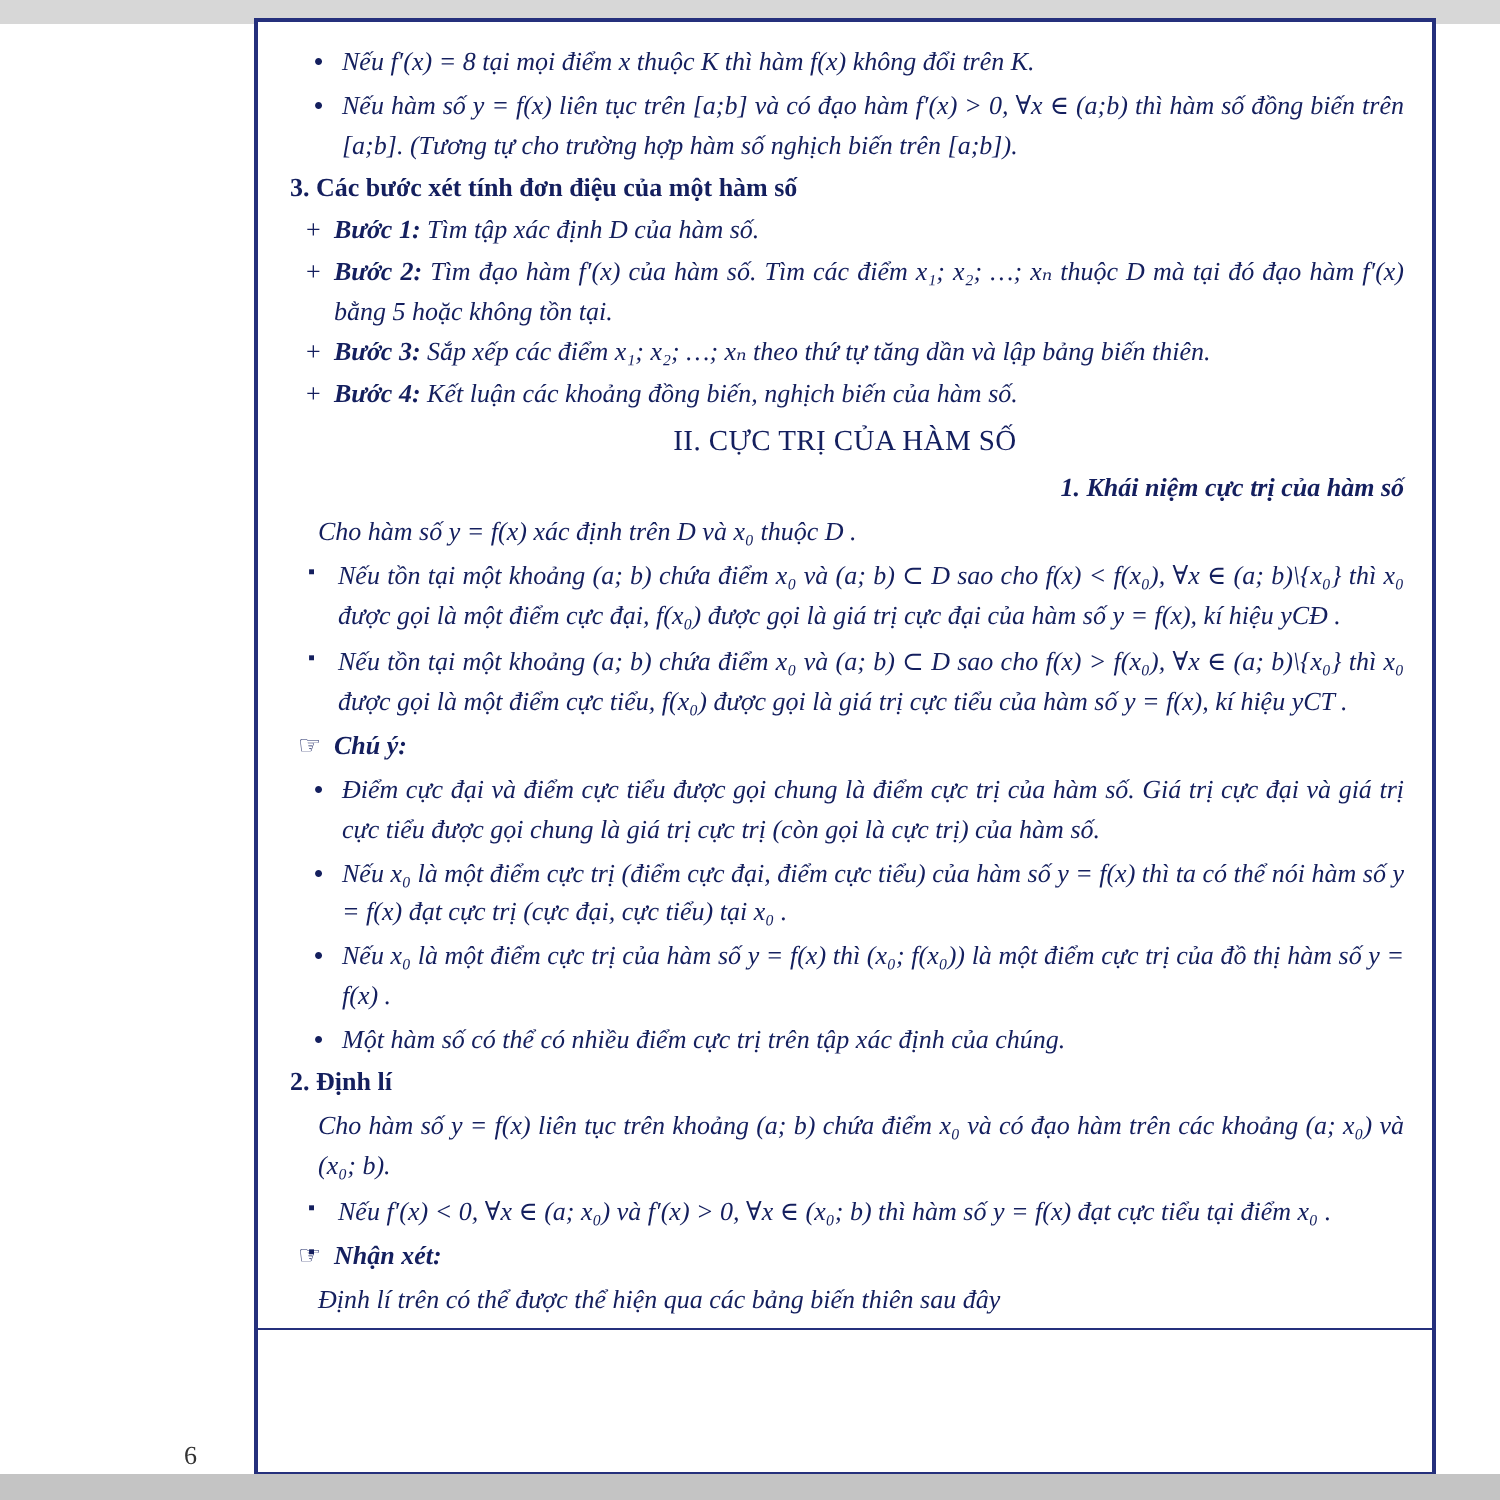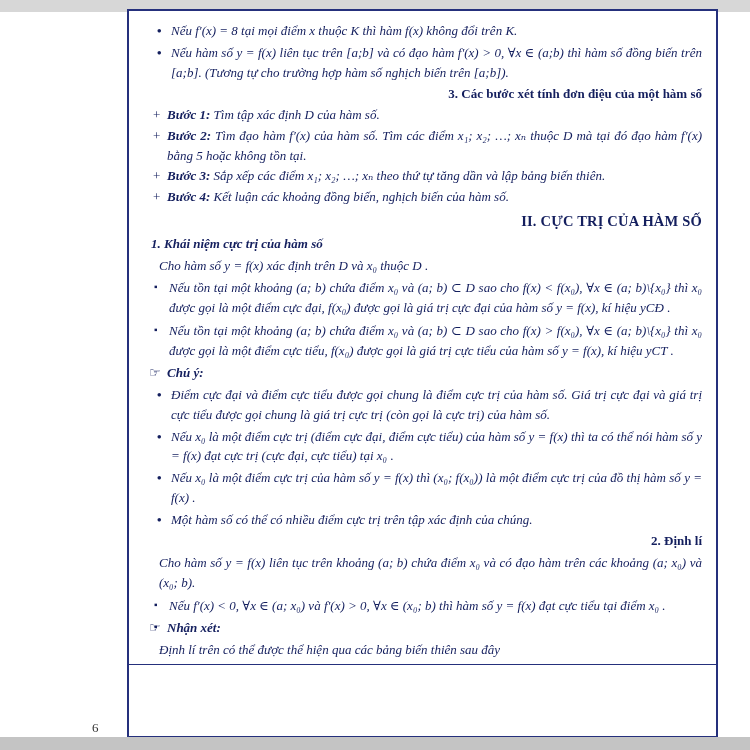--- a/index.html
+++ b/index.html
@@ -37,23 +37,23 @@
     text-align:justify;
   }
   .line{position:relative;color:var(--ink);}
   .bullet{padding-left:28px;font-style:italic;margin-top:2px;}
   .bullet .marker{position:absolute;left:14px;font-style:normal;font-weight:bold;}
   .sqbullet{padding-left:26px;font-style:italic;margin-top:3px;}
   .sqbullet .marker{position:absolute;left:11px;top:1px;font-size:10px;font-style:normal;}
   .step{padding-left:24px;font-style:italic;margin-top:1px;}
   .step .marker{position:absolute;left:10px;font-style:normal;}
   .step .lead{font-weight:bold;margin-top:43px;}
-  .h3{font-weight:bold;font-style:normal;padding-left:2px;margin-top:2px;text-align:right;}
-  .section{font-weight:bold;font-style:normal;font-size:14.5px;letter-spacing:.2px;margin-top:3px;text-align:right;}
-  .subheading{font-weight:bold;font-style:italic;padding-left:8px;margin-top:2px;text-align:left;}
+  .h3{font-weight:bold;font-style:normal;padding-left:2px;margin-top:2px;text-align:left;}
+  .section{font-weight:normal;font-style:normal;font-size:14.5px;letter-spacing:.2px;margin-top:3px;text-align:center;}
+  .subheading{font-weight:bold;font-style:italic;padding-left:8px;margin-top:2px;text-align:right;}
   .para{font-style:italic;padding-left:16px;margin-top:2px;}
   .note{font-weight:bold;font-style:italic;padding-left:24px;margin-top:3px;text-align:left;}
   .note .marker{position:absolute;left:6px;font-weight:normal;font-style:normal;}
   .rule{border-top:1.6px solid var(--border);margin:4px -14px 0 -14px;}
   .page-number{
     position:absolute;left:92px;top:720px;
     font-size:13px;color:#333;
     font-family:"Liberation Serif","DejaVu Serif",serif;
   }
 </style>

